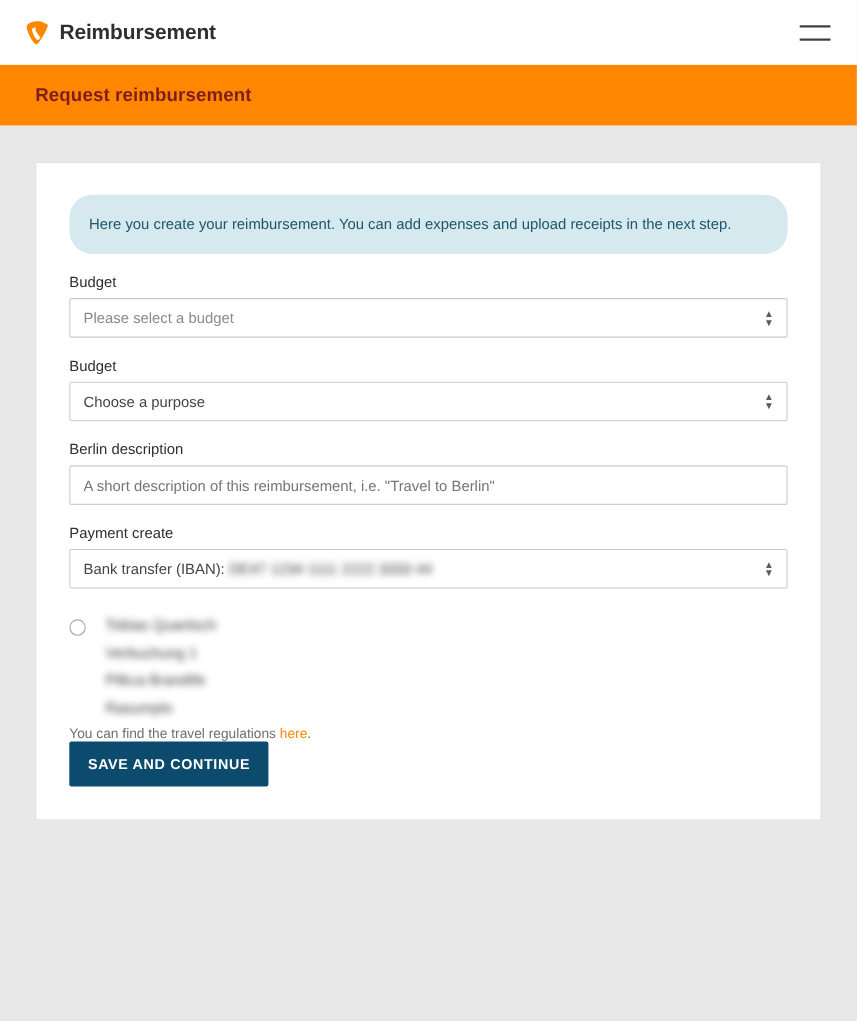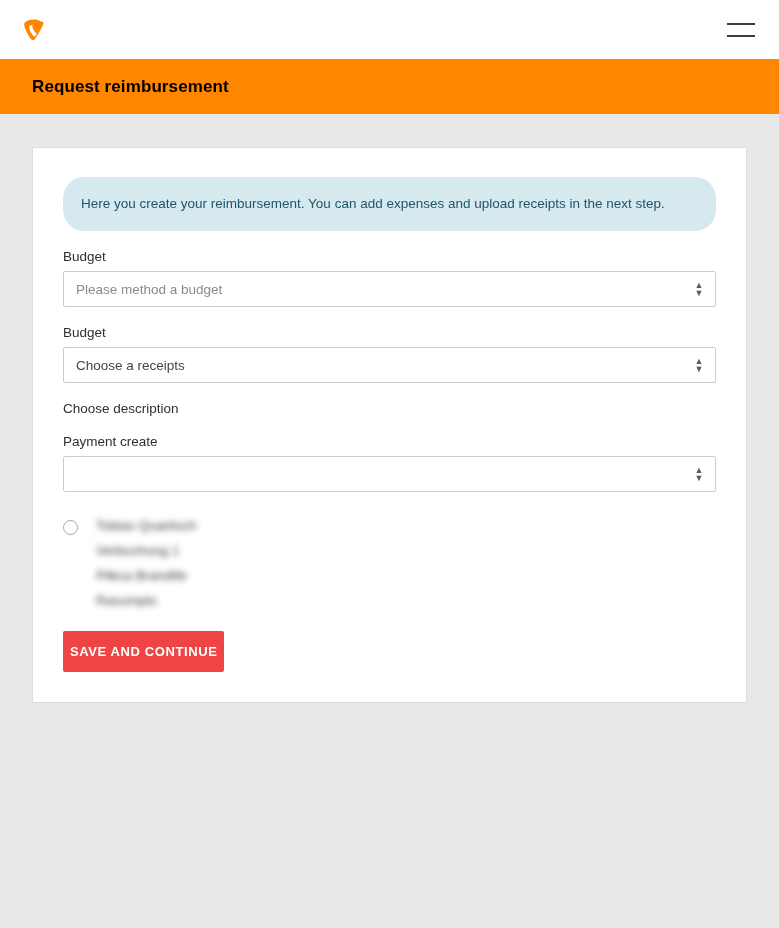--- a/index.html
+++ b/index.html
@@ -62,21 +62,21 @@
     background: #ff8700;
     height: 55px;
     display: flex;
     align-items: center;
     padding: 0 32px;
   }
   .page-header h1 {
     margin: 0;
     font-size: 17px;
     font-weight: bold;
-    color: #000000;
+    color: #7f1d1d;
     letter-spacing: 0.1px;
   }
 
   
   .content-wrap {
     padding: 33px 32px 0 32px;
   }
   .card {
     background: #ffffff;
     border: 1px solid #dcdcdc;
@@ -189,46 +189,46 @@
     margin-top: 9px;
     font-size: 12.5px;
     color: #6f6f6f;
   }
   .hint a {
     color: #ff8700;
     text-decoration: none;
   }
 
   .submit-btn {
-    margin-top: 23px;
     display: inline-block;
-    background: #ef4444;
+    background: #0c4a6e;
     color: #ffffff;
     border: none;
     font-size: 13px;
     font-weight: bold;
     letter-spacing: 0.6px;
-    padding: 13px 7px;
+    padding: 13px 17px;
     border-radius: 2px;
     cursor: pointer;
     font-family: "Liberation Sans", sans-serif;
   }
 
   .bottom-spacer { height: 39px; }
 </style>
 </head>
 <body>
 
 <div class="topbar">
   <div class="brand">
     <span class="logo-mark">
       <svg width="20" height="22" viewBox="0 0 20 22" xmlns="http://www.w3.org/2000/svg">
         <path d="M16.4 2.2C15.0 1.0 12.6 0.4 10.0 0.4 6.2 0.4 2.6 1.6 0.8 3.6 0.2 4.3 0 5.2 0.2 6.2 1.0 10.8 5.6 19.6 8.2 21.0 9.0 21.4 9.9 21.2 10.6 20.4 13.2 17.4 18.2 8.6 19.4 4.8 19.8 3.6 19.0 2.6 16.4 2.2 Z M11.1 17.1c-0.3 0.4-0.7 0.5-1.1 0.3-1.6-0.9-4.4-6.2-4.9-9.0-0.1-0.6 0-1.1 0.4-1.5 0.6-0.6 1.8-1.0 3.3-1.2-1.0 1.1-0.6 3.0 1.0 5.6 1.0 1.7 2.2 3.1 3.1 3.8-0.5 0.8-1.2 1.6-1.8 2.0 Z" fill="#ff8700"></path>
       </svg>
     </span>
+    <span class="brand-title">Reimbursement</span>
   </div>
   <div class="hamburger">
     <span></span>
       <span></span>
       <span></span>
   </div>
 </div>
 
 <div class="page-header">
   <h1>Request reimbursement</h1>
@@ -236,66 +236,74 @@
 
 <div class="content-wrap">
   <div class="card">
 
     <div class="notice">Here you create your reimbursement. You can add expenses and upload receipts in the next step.</div>
 
     
     <div class="field">
       <label class="field-label">Budget</label>
       <div class="control placeholder-text">
-        <span>Please method a budget</span>
+        <span>Please select a budget</span>
         <span class="select-arrow">
             <i>▲</i>
             <i>▼</i>
           </span>
       </div>
     </div>
 
     
     <div class="field">
       <label class="field-label">Budget</label>
       <div class="control">
-        <span>Choose a receipts</span>
+        <span>Choose a purpose</span>
         <span class="select-arrow">
             <i>▲</i>
             <i>▼</i>
           </span>
       </div>
     </div>
 
     
     <div class="field">
-      <label class="field-label">Choose description</label>
+      <label class="field-label">Berlin description</label>
+      <input class="control placeholder-text" type="text" placeholder="A short description of this reimbursement, i.e. &quot;Travel to Berlin&quot;" style="">
     </div>
 
     
     <div class="field">
       <label class="field-label">Payment create</label>
       <div class="control">
+        <span class="iban-row">
+          <span>Bank transfer (IBAN):</span>
+          <span class="blurred">DE47 1234 1111 2222 3333 44</span>
+        </span>
         <span class="select-arrow">
             <i>▲</i>
             <i>▼</i>
           </span>
       </div>
     </div>
 
     
     <div class="radio-block">
       <span class="radio"></span>
       <div class="radio-lines">
         <span class="blurred">Tobias Quaritsch</span>
         <span class="blurred">Verbuchung 1</span>
         <span class="blurred">Pilkca Brandtfe</span>
         <span class="blurred">Rasumplo</span>
       </div>
     </div>
 
     
 
+    <div class="hint">
+      <span>You can find the travel regulations </span><a href="#">here</a><span>.</span>
+    </div>
 
     <button class="submit-btn">SAVE AND CONTINUE</button>
   </div>
 </div>
 <div class="bottom-spacer"></div>
 
 </body></html>

